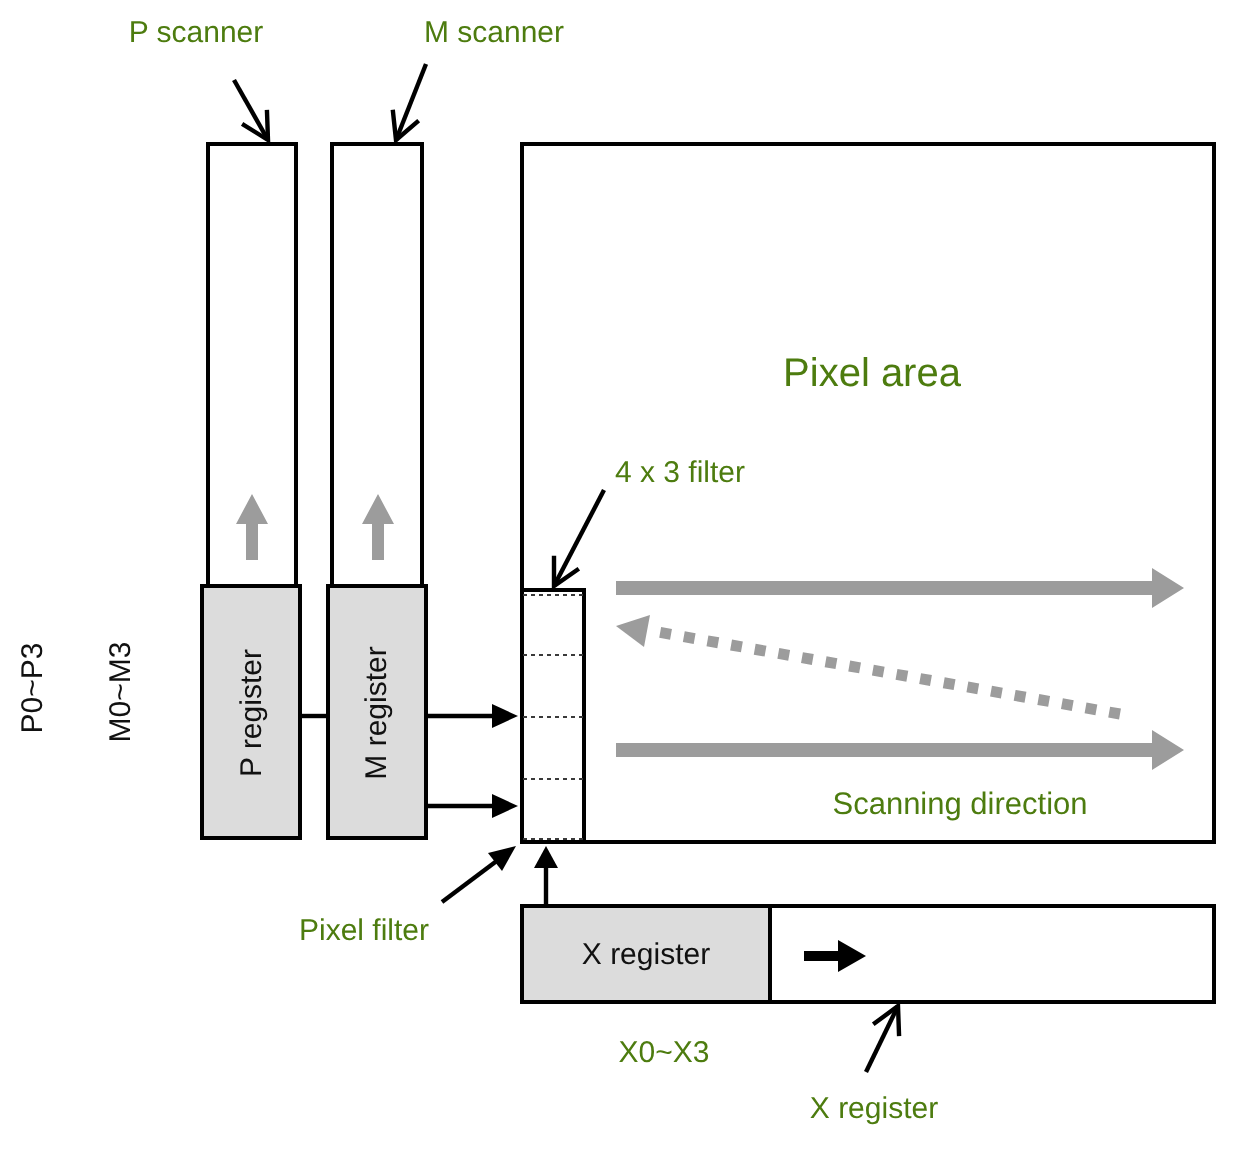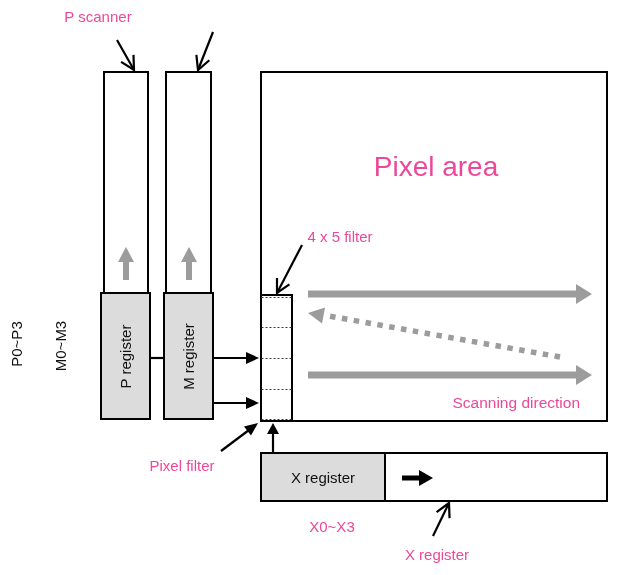--- a/index.html
+++ b/index.html
@@ -8,22 +8,22 @@
     --scan-arrow-gray:#9c9c9c;
     --background:#ffffff;
   }
   html,body{margin:0;padding:0;background:var(--background);}
   #stage{
     position:relative;width:617px;height:575px;background:var(--background);
     font-family:"Liberation Sans", sans-serif;color:#111;overflow:hidden;
   }
   .box{position:absolute;box-sizing:border-box;border:2px solid var(--line);background:var(--background);}
   .gray{background:var(--register-fill);}
-  .lbl{position:absolute;white-space:nowrap;text-align:center;font-size:15px;color:#ec4899;line-height:1.15;}
-  .lbl.big{font-size:28px;}
+  .lbl{position:absolute;white-space:nowrap;text-align:center;font-size:15px;color:#4d7c0f;line-height:1.15;}
+  .lbl.big{font-size:20px;margin-top:25px;}
   .vlbl{position:absolute;width:120px;height:18px;text-align:center;white-space:nowrap;
         transform:rotate(-90deg);font-size:15px;color:#111;}
   .register{display:flex;align-items:center;justify-content:center;}
   .register span{transform:rotate(-90deg);white-space:nowrap;font-size:15px;color:#111;}
   .xreg{display:flex;align-items:center;justify-content:center;font-size:15px;}
   svg#overlay{position:absolute;left:0;top:0;pointer-events:none;}
   .blk{stroke:var(--line);stroke-width:2.2;fill:none;}
   .blkfill{fill:var(--line);stroke:none;}
   .openhead{stroke:var(--line);stroke-width:2.2;fill:none;stroke-linecap:square;}
   .grayfill{fill:var(--scan-arrow-gray);stroke:none;}
@@ -48,25 +48,26 @@
   </div>
 
   <div class="box" style="left:260px;top:294px;width:33px;height:128px;"></div>
 
   <div class="box gray xreg" style="left:260px;top:452px;width:126px;height:50px;">
     <span>X register</span>
   </div>
   <div class="box" style="left:384px;top:452px;width:224px;height:50px;"></div>
 
   <div class="lbl" style="left:38px;top:8px;width:120px;">P scanner</div>
+  <div class="lbl" style="left:187px;top:8px;width:120px;">M scanner</div>
   <div class="lbl big" style="left:336px;top:151px;width:200px;">Pixel area</div>
-  <div class="lbl" style="left:290px;top:228px;width:100px;">4 x 5 filter</div>
+  <div class="lbl" style="left:290px;top:228px;width:100px;">4 x 3 filter</div>
   <div class="vlbl" style="left:-43px;top:335px;">P0~P3</div>
   <div class="vlbl" style="left:1px;top:337px;">M0~M3</div>
-  <div class="lbl" style="left:380px;top:394px;width:200px;font-size:15.5px;text-align:right;">Scanning direction</div>
+  <div class="lbl" style="left:380px;top:394px;width:200px;font-size:15.5px;">Scanning direction</div>
   <div class="lbl" style="left:112px;top:457px;width:140px;">Pixel filter</div>
   <div class="lbl" style="left:272px;top:518px;width:120px;text-align:center;">X0~X3</div>
   <div class="lbl" style="left:377px;top:546px;width:120px;">X register</div>
 
   <svg id="overlay" width="617" height="575" viewBox="0 0 617 575">
 
     <g>
       <line class="dotline" x1="261.5" y1="297.5" x2="291.5" y2="297.5"></line>
       <line class="dotline" x1="261.5" y1="327.5" x2="291.5" y2="327.5"></line>
       <line class="dotline" x1="261.5" y1="358.5" x2="291.5" y2="358.5"></line>

